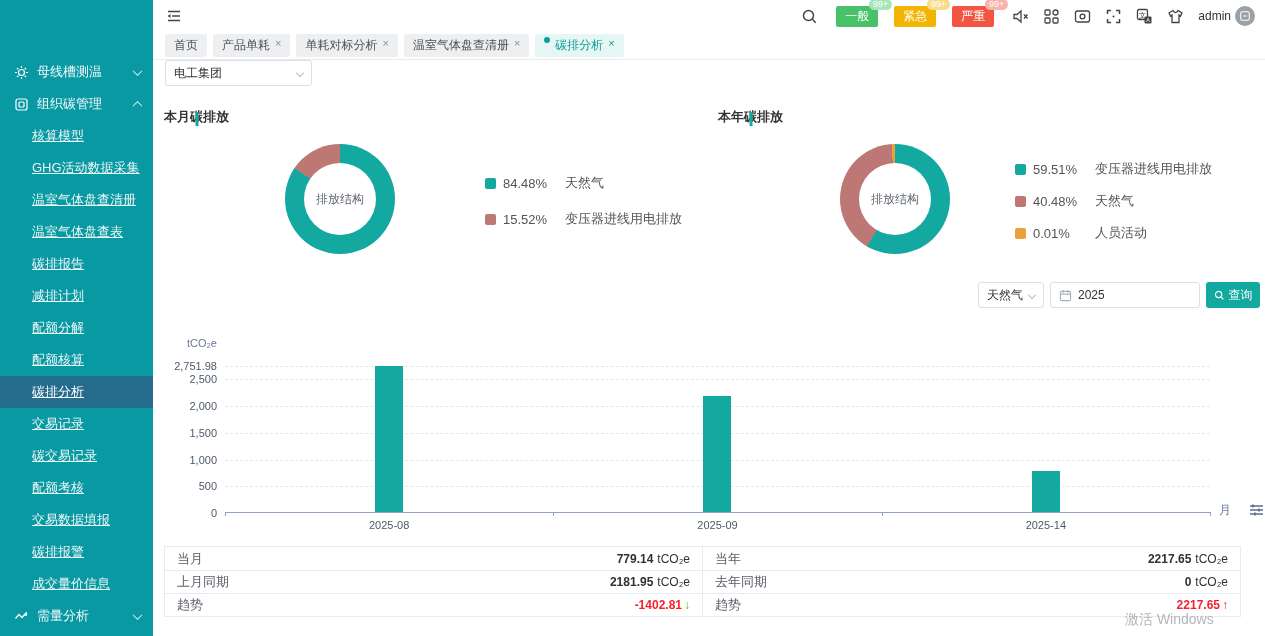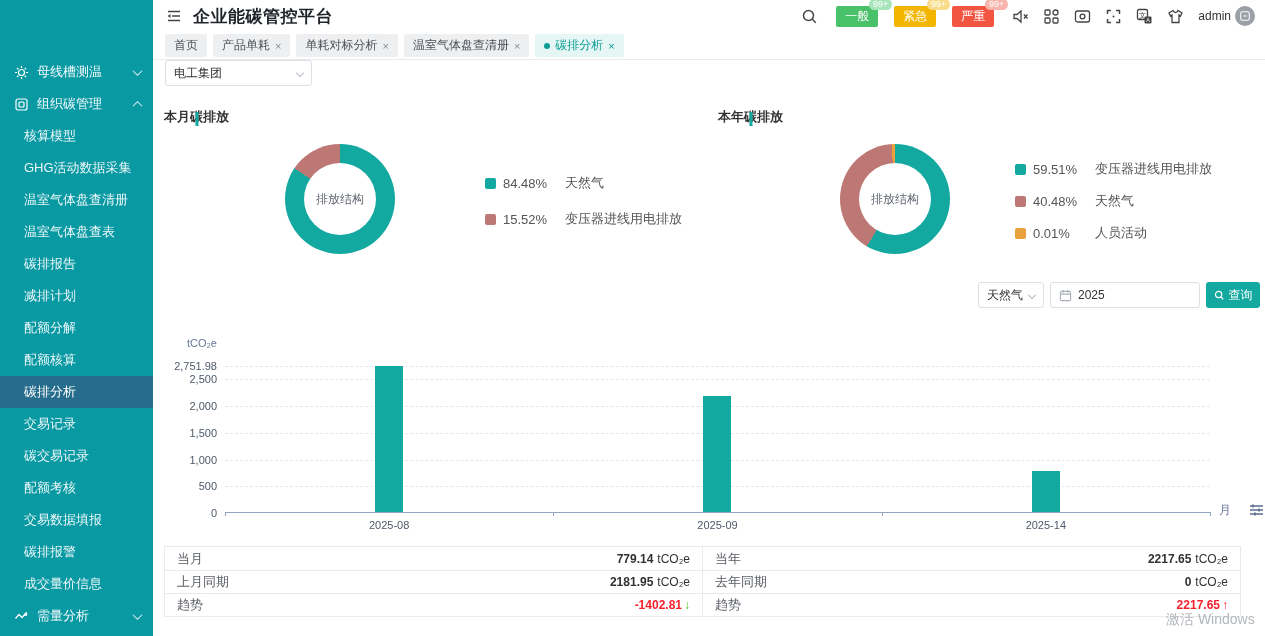--- a/index.html
+++ b/index.html
@@ -5,21 +5,21 @@
   * { margin:0; padding:0; box-sizing:border-box; }
   html,body { width:1265px; height:636px; overflow:hidden;
     font-family:"Liberation Sans","DejaVu Sans",sans-serif; background:#fff; }
   .app { display:flex; width:1265px; height:636px; }
 
   
   .sidebar { width:153px; height:636px; background:#0899a3; flex:none; overflow:hidden; }
   .side-row { height:32px; display:flex; align-items:center; color:rgba(255,255,255,.95);
     font-size:13px; cursor:pointer; white-space:nowrap; }
   .side-row.group { padding:0 12px 0 14px; }
-  .side-row.child { padding-left:24px; color:rgba(255,255,255,.92); }
+  .side-row.child { padding-left:32px; color:rgba(255,255,255,.92);text-decoration:underline; }
   .side-row.child.active { background:#266c8c; color:#fff; }
   .side-row .g-icon { width:15px; height:15px; margin-right:8px; flex:none; }
   .side-row .g-label { flex:1; overflow:hidden; text-overflow:ellipsis; }
   .chev { width:7px; height:7px; border-right:1.4px solid rgba(255,255,255,.85);
     border-bottom:1.4px solid rgba(255,255,255,.85); flex:none; margin-left:6px; }
   .chev.down { transform:rotate(45deg) translate(-1px,-1px); }
   .chev.up { transform:rotate(-135deg) translate(-1px,-1px); }
   .sidebar-top-gap { height:56px; }
 
   
@@ -41,21 +41,21 @@
   .critical{ }
   .critical .alarm-badge { background:#f8b3ac; }
   .user-box { display:flex; align-items:center; gap:4px; font-size:12px; color:#333; cursor:pointer; }
   .avatar { width:20px; height:20px; border-radius:50%; background:#9aa0a6; display:flex;
     align-items:center; justify-content:center; }
 
   
   .tabbar { height:28px; display:flex; align-items:center; gap:6px; padding:0 12px;
     background:#fff; border-bottom:1px solid #e8eaec; }
   .tab-chip { font-size:12px; color:#495057; background:#edeff1; border-radius:2px;
-    padding:3px 9px; display:flex; align-items:center; gap:5px; cursor:pointer; white-space:nowrap; }
+    padding:3px 9px; display:flex; gap:5px; cursor:pointer; white-space:nowrap; }
   .tab-chip .x { font-size:11px; color:#86909c; }
   .tab-chip.active { background:#e6f6f5; color:#0c9d95; }
   .tab-chip.active .x { color:#0c9d95; }
   .tab-dot { width:6px; height:6px; border-radius:50%; background:#0c9d95; display:inline-block; }
 
   
   .content { position:relative; flex:1; background:#fff; }
   .select-box { position:absolute; height:26px; border:1px solid #dcdfe6; border-radius:3px;
     background:#fff; display:flex; align-items:center; font-size:12px; color:#333;
     padding:0 8px; cursor:pointer; }
@@ -111,21 +111,21 @@
   .half + .half { border-left:none; }
   .srow { display:flex; height:23px; align-items:center; padding:0 12px; font-size:12px; }
   .srow + .srow { border-top:1px solid #e7ebf0; }
   .srow .lbl { color:#5a5e66; font-size:13px; }
   .srow .val { margin-left:auto; font-weight:700; color:#303133; }
   .srow .unit { font-weight:400; color:#303133; margin-left:4px; font-size:12px; }
   .srow .val.neg, .srow .val.pos { color:#f5222d; }
   .arrow-down { color:#52c41a; font-weight:400; margin-left:2px; }
   .arrow-up { color:#f5222d; font-weight:400; margin-left:2px; }
 
-  .watermark { position:absolute; left:972px; top:551px; font-size:14px; color:#b3b6ba;margin-left:41px; }
+  .watermark { position:absolute; left:972px; top:551px; font-size:14px; color:#b3b6ba; }
 </style>
 </head>
 <body>
 
 <div class="app">
 
   <aside class="sidebar" id="sidebar">
     <div class="sidebar-top-gap"></div>
   <div class="side-row group">
         <span class="g-icon"><svg viewBox="0 0 15 15" fill="none" stroke="#fff" stroke-width="1.2">
@@ -202,21 +202,20 @@
 
     <header class="topbar">
       <span class="collapse-btn">
         <svg viewBox="0 0 18 18" width="18" height="18">
             <g stroke="#444" stroke-width="1.6" fill="none">
           <path d="M3 4.5h12M7 9h8M3 13.5h12"></path>
             </g>
             <path d="M5.5 7l-3 2 3 2z" fill="#444"></path>
           </svg>
       </span>
-      <h1 class="app-title">企业能碳管控平台</h1>
 
       <div class="top-icons">
         <span class="tb-icon">
           <svg viewBox="0 0 17 17">
               <circle cx="7.5" cy="7.5" r="5" fill="none" stroke="#444" stroke-width="1.5"></circle>
               <path d="M11.3 11.3l3.5 3.5" stroke="#444" stroke-width="1.5"></path>
             </svg>
         </span>
         <div class="alarm-chips" id="alarm-chips">
             <span class="alarm-chip general"><span>一般</span><span class="alarm-badge">99+</span></span>

